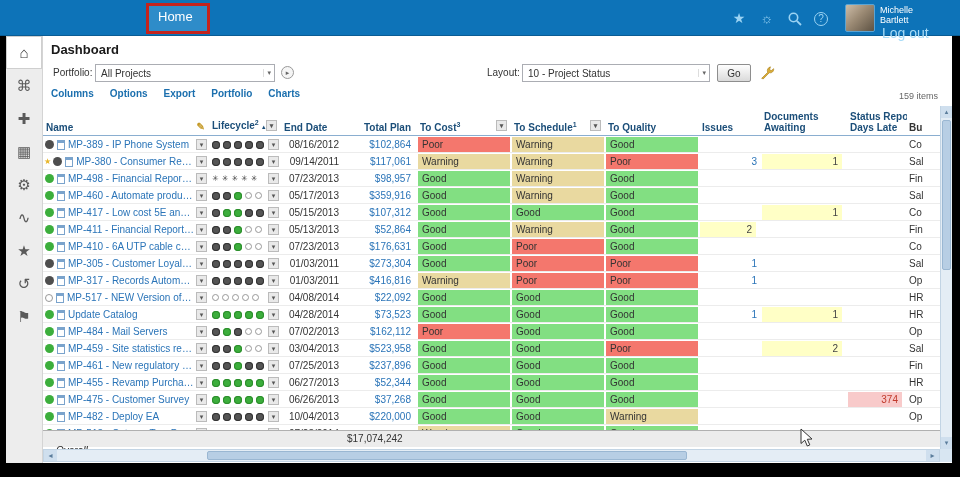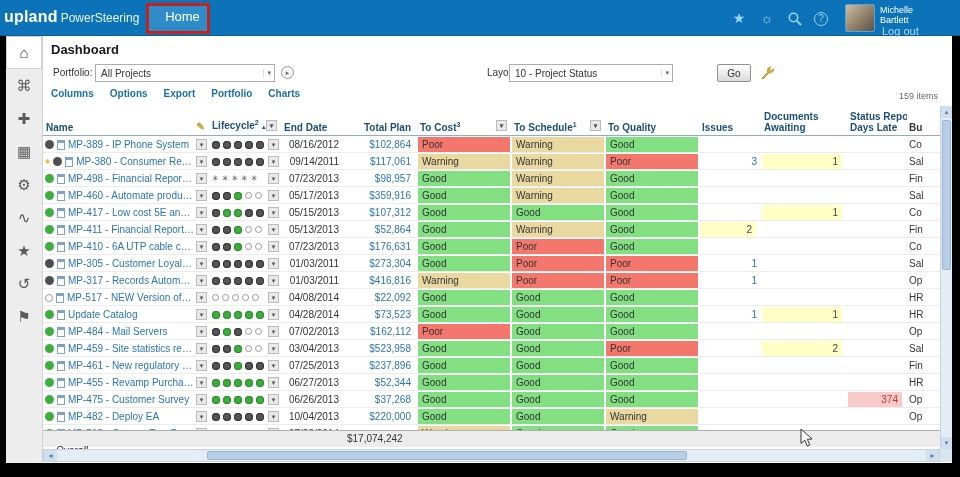--- a/index.html
+++ b/index.html
@@ -5,27 +5,27 @@
   * { box-sizing: border-box; margin: 0; padding: 0; }
   html,body { width:960px; height:477px; }
   body { background:#000; font-family:"Liberation Sans",sans-serif; font-size:10px; overflow:hidden; }
   .stage { position:relative; width:960px; height:477px; background:#000; }
 
   
   .topbar { position:absolute; left:0; top:0; width:960px; height:36px; background:#0d73b8; border-bottom:1px solid #0a5c94; z-index:5; }
   .brand { position:absolute; left:4px; top:8px; color:#fff; white-space:nowrap; }
   .brand-upland { font-size:16px; font-weight:bold; letter-spacing:0.2px; }
   .brand-product { font-size:12px; color:#e8f4fb; margin-left:3px; }
-  .home-tab { position:absolute; left:146px; top:3px; width:64px; height:31px; background:#2e8cc9; border:3px solid #c4231d; color:#fff; font-size:13px; padding:3px 0 0 9px;text-align:center; }
+  .home-tab { position:absolute; left:146px; top:3px; width:64px; height:31px; background:#2e8cc9; border:3px solid #c4231d; color:#fff; font-size:13px; padding:3px 0 0 9px; }
   .tb-ic { position:absolute; top:11px; width:18px; height:16px; color:#9bd3f3; font-size:14px; line-height:15px; text-align:center; }
   .tb-ic.help { border:1px solid #9bd3f3; border-radius:50%; width:14px; height:14px; font-size:10px; line-height:12px; top:12px; }
   .avatar { position:absolute; left:845px; top:4px; width:30px; height:28px; border:1px solid #5aa4d4; border-radius:2px;
             background:linear-gradient(135deg,#cdbda8 0%,#9b8a74 45%,#5d5243 100%); }
   .user-block { position:absolute; left:880px; top:5px; color:#fff; font-size:9px; line-height:10px; }
-  .logout { position:absolute; left:882px; top:25px; color:#a9dcf7; font-size:11px;text-align:right; }
+  .logout { position:absolute; left:882px; top:25px; color:#a9dcf7; font-size:14px;text-align:right; }
 
   
   .sidebar { position:absolute; left:6px; top:36px; width:37px; height:427px; background:#ededed; border-right:1px solid #d4d4d4; z-index:4; }
   .sb-icon { width:36px; height:33px; display:flex; align-items:center; justify-content:center; color:#5a5a5a; font-size:15px; }
   .sb-icon.active { background:#fff; border:1px solid #cfcfcf; color:#333; }
 
   
   .content { position:absolute; left:43px; top:36px; width:909px; height:427px; background:#fff; overflow:hidden; z-index:3; }
   .page-title { position:absolute; left:8px; top:6px; font-size:13px; font-weight:bold; color:#1a1a1a; }
 
@@ -102,23 +102,20 @@
   .corner { position:absolute; right:0; top:413px; width:12px; height:13px; background:#d8e6f2; }
 
   .cursor { position:absolute; left:800px; top:428px; z-index:50; }
 </style>
 </head>
 <body>
 
 <div class="stage">
 
   <div class="topbar">
-    <div class="brand">
-      <span class="brand-upland">upland</span><span class="brand-product">PowerSteering</span>
-    </div>
     <div class="home-tab">Home</div>
     <span class="tb-ic" style="left:730px">★</span>
     <span class="tb-ic" style="left:758px">☼</span>
     <span class="tb-ic" style="left:786px">
       <svg width="16" height="16" viewBox="0 0 16 16">
           <circle cx="6.5" cy="6.5" r="4.2" fill="none" stroke="#9bd3f3" stroke-width="1.6"></circle>
           <line x1="9.8" y1="9.8" x2="14" y2="14" stroke="#9bd3f3" stroke-width="1.8"></line>
         </svg>
     </span>
     <span class="tb-ic help" style="left:814px">?</span>
@@ -146,21 +143,21 @@
     <div class="page-title">Dashboard</div>
 
     <div class="flabel" style="left:10px">Portfolio:</div>
     <div class="fselect" style="left:52px;width:180px">
       <span>All Projects</span>
       <span class="selcaret">▾</span>
     </div>
     <div class="fexpand">▸</div>
 
     <div class="flabel" style="left:444px">Layout:</div>
-    <div class="fselect" style="left:466px;width:164px">
+    <div class="fselect" style="left:479px;width:188px">
       <span>10 - Project Status</span>
       <span class="selcaret">▾</span>
     </div>
     <div class="go-btn">Go</div>
     <span class="wrench">
       <svg width="17" height="17" viewBox="0 0 16 16">
           <path d="M2.5 13.5 L8.2 7.8 C7.2 5.8 8.4 3.2 10.8 2.7 L9.9 5.3 L11.6 6.2 L13.8 4.4 C14.2 6.8 12 8.9 9.7 8.2 L4 14 Z" fill="#dcae37" stroke="#a97f1d" stroke-width="0.6"></path>
         </svg>
     </span>
 

